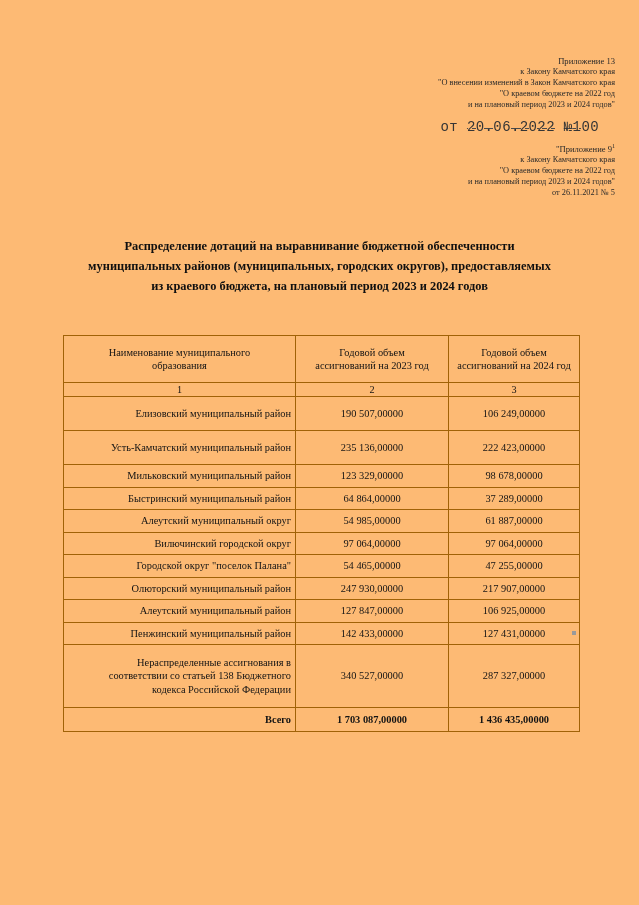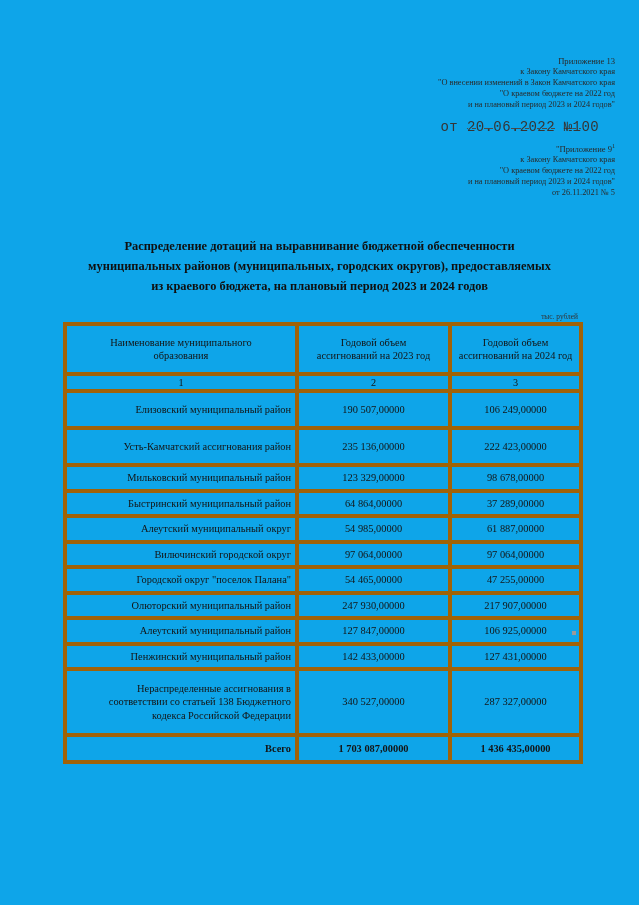--- a/index.html
+++ b/index.html
@@ -12,21 +12,21 @@
     height: 905px;
     position: relative;
     font-family: "Liberation Serif", "DejaVu Serif", serif;
     color: #1a1a1a;
     overflow: hidden;
   }
 
   .page {
     position: absolute;
     inset: 0;
-    background: #0ea5e9;
+    background: #fdba74;
     padding-left: 48px;
   }
 
   
   .hdr-block {
     position: absolute;
     right: 24px;
     text-align: right;
     line-height: 1.32;
     color: #2a2a2a;
@@ -93,21 +93,21 @@
     border-collapse: collapse;
     width: 100%;
     table-layout: fixed;
     font-size: 10.4px;
     color: #141414;
   }
   col.c-name { width: 232px; }
   col.c-y23  { width: 153px; }
   col.c-y24  { width: 131px; }
 
-  table, th, td { border: 4px solid #a16207; }
+  table, th, td { border: 1px solid #a16207; margin-top: 13px; }
   th, td {
     padding: 2px 4px;
     vertical-align: middle;
     line-height: 1.28;
   }
   th {
     font-weight: normal;
     text-align: center;
     height: 42px;
   }
@@ -170,21 +170,20 @@
     <span class="hdr-line">и на плановый период 2023 и 2024 годов"</span>
     <span class="hdr-line">от 26.11.2021 № 5</span>
   </div>
 
   <div id="title">
     <span>Распределение дотаций на выравнивание бюджетной обеспеченности</span>
     <span>муниципальных районов (муниципальных, городских округов), предоставляемых</span>
     <span>из краевого бюджета, на плановый период 2023 и 2024 годов</span>
   </div>
 
-  <div id="units">тыс. рублей</div>
 
   <div id="tbl-wrap">
     <table>
       <colgroup>
         <col class="c-name">
         <col class="c-y23">
         <col class="c-y24">
       </colgroup>
       <thead>
         <tr>
@@ -207,21 +206,21 @@
           <td>3</td>
         </tr>
       </thead>
       <tbody>
         <tr class="r-tall">
           <td class="name">Елизовский муниципальный район</td>
           <td class="val">190 507,00000</td>
           <td class="val">106 249,00000</td>
         </tr>
         <tr class="r-tall">
-          <td class="name">Усть-Камчатский ассигнования район</td>
+          <td class="name">Усть-Камчатский муниципальный район</td>
           <td class="val">235 136,00000</td>
           <td class="val">222 423,00000</td>
         </tr>
         <tr class="r-std">
           <td class="name">Мильковский муниципальный район</td>
           <td class="val">123 329,00000</td>
           <td class="val">98 678,00000</td>
         </tr>
         <tr class="r-std">
           <td class="name">Быстринский муниципальный район</td>

